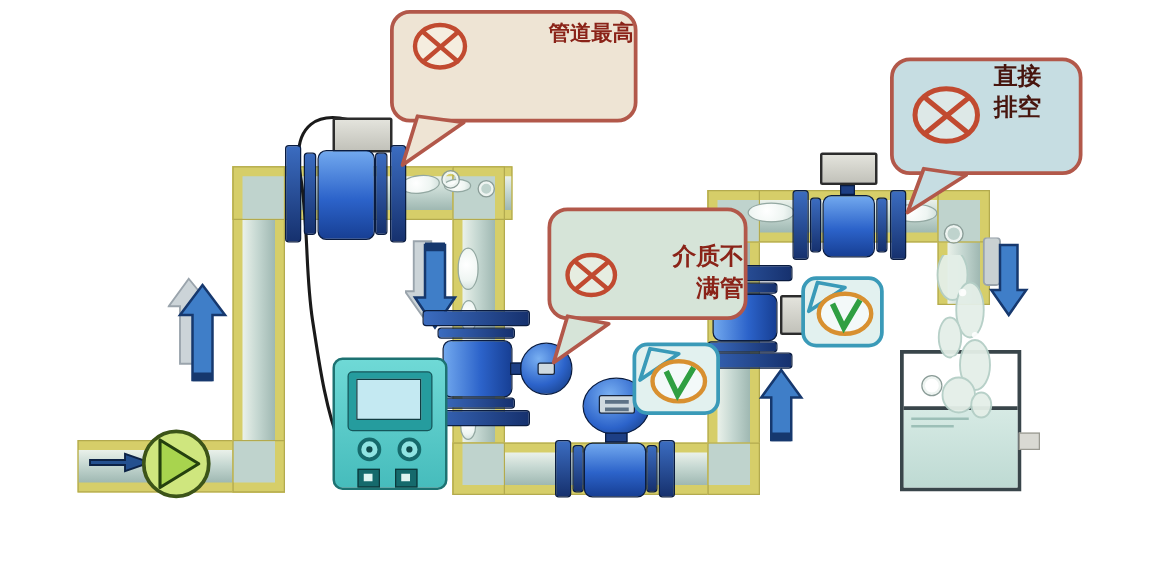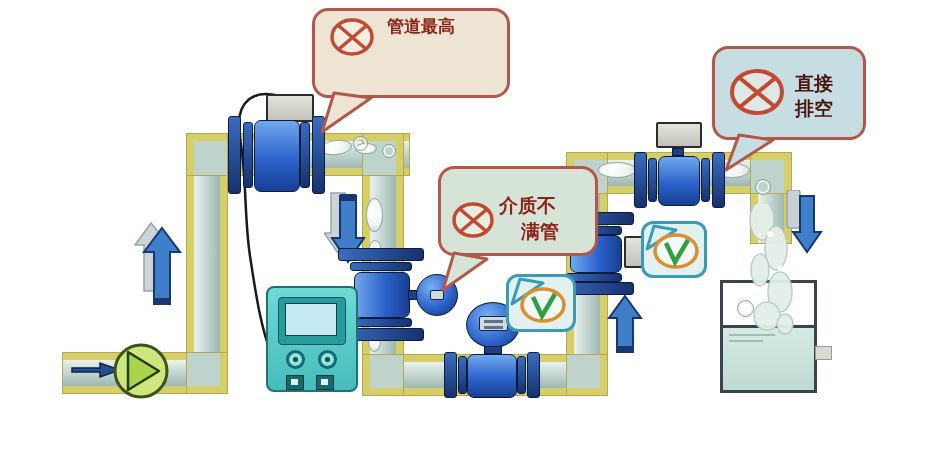--- a/index.html
+++ b/index.html
@@ -249,26 +249,26 @@
   </div>
 
   <div class="bubble" style="left:312px;top:8px;width:198px;height:90px;background:#eee4d4;">
     <svg class="tail" style="left:4px;bottom:-40px;" width="58" height="44" viewBox="0 0 58 44">
       <polygon points="3,41 15,2 52,7" fill="#eee4d4" stroke="#b2584a" stroke-width="3" stroke-linejoin="round"></polygon>
     </svg>
     <svg style="position:absolute;left:14px;top:6px;" width="46" height="40" viewBox="-23 -20 46 40">
       <ellipse cx="0" cy="0" rx="20" ry="17" fill="rgba(255,250,240,0.4)" stroke="#c14a30" stroke-width="3.5"></ellipse>
       <path d="M -13,-11 L 14,12 M 14,-11 L -13,12" stroke="#c14a30" stroke-width="3.5" stroke-linecap="round"></path>
     </svg>
-    <div class="btext" style="padding-top:5px;font-size:17px;line-height:21px;">
+    <div class="btext" style="padding-top:5px;font-size:17px;line-height:21px;text-align:right;">
       <div style="margin-left:72px;">管道最高</div>
     </div>
   </div>
 
-  <div class="bubble" style="left:438px;top:166px;width:160px;height:90px;background:#d6e4d8;">
+  <div class="bubble" style="left:438px;top:166px;width:160px;height:90px;background:#d6e4d8;text-align:right;">
     <svg class="tail" style="left:0;bottom:-40px;" width="50" height="42" viewBox="0 0 50 42">
       <polygon points="2,39 13,2 46,8" fill="#d6e4d8" stroke="#b2584a" stroke-width="3" stroke-linejoin="round"></polygon>
     </svg>
     <svg style="position:absolute;left:10px;top:32px;" width="44" height="38" viewBox="-22 -19 44 38">
       <ellipse cx="0" cy="0" rx="19" ry="16" fill="rgba(255,250,240,0.4)" stroke="#c14a30" stroke-width="3.5"></ellipse>
       <path d="M -12,-10 L 13,11 M 13,-10 L -12,11" stroke="#c14a30" stroke-width="3.5" stroke-linecap="round"></path>
     </svg>
     <div class="btext" style="padding-top:24px;font-size:19px;line-height:26px;">
       <div style="margin-left:58px;">介质不</div>
       <div style="margin-left:80px;">满管</div>
@@ -276,21 +276,21 @@
   </div>
 
   <div class="bubble" style="left:712px;top:46px;width:154px;height:94px;background:#c6dde2;">
     <svg class="tail" style="left:8px;bottom:-36px;" width="54" height="40" viewBox="0 0 54 40">
       <polygon points="3,37 16,2 50,7" fill="#c6dde2" stroke="#b2584a" stroke-width="3" stroke-linejoin="round"></polygon>
     </svg>
     <svg style="position:absolute;left:14px;top:18px;" width="56" height="50" viewBox="-28 -25 56 50">
       <ellipse cx="0" cy="0" rx="25" ry="21" fill="rgba(255,250,240,0.4)" stroke="#c14a30" stroke-width="4"></ellipse>
       <path d="M -16,-13 L 17,14 M 17,-13 L -16,14" stroke="#c14a30" stroke-width="4" stroke-linecap="round"></path>
     </svg>
-    <div class="btext" style="padding-top:22px;font-size:19px;line-height:25px;color:#47150e;">
+    <div class="btext" style="font-size:19px;line-height:25px;color:#47150e;">
       <div style="margin-left:80px;">直接</div>
       <div style="margin-left:80px;">排空</div>
     </div>
   </div>
 
   <div class="cbubble" style="left:641px;top:221px;width:66px;height:57px;">
     <svg class="tail" style="left:2px;bottom:-24px;" width="36" height="28" viewBox="0 0 36 28">
       <polygon points="3,25 10,2 32,6" fill="#e2f1ef" stroke="#3a9ab8" stroke-width="3" stroke-linejoin="round"></polygon>
     </svg>
     <svg style="position:absolute;left:7px;top:7px;" width="50" height="40" viewBox="-25 -20 50 40">

